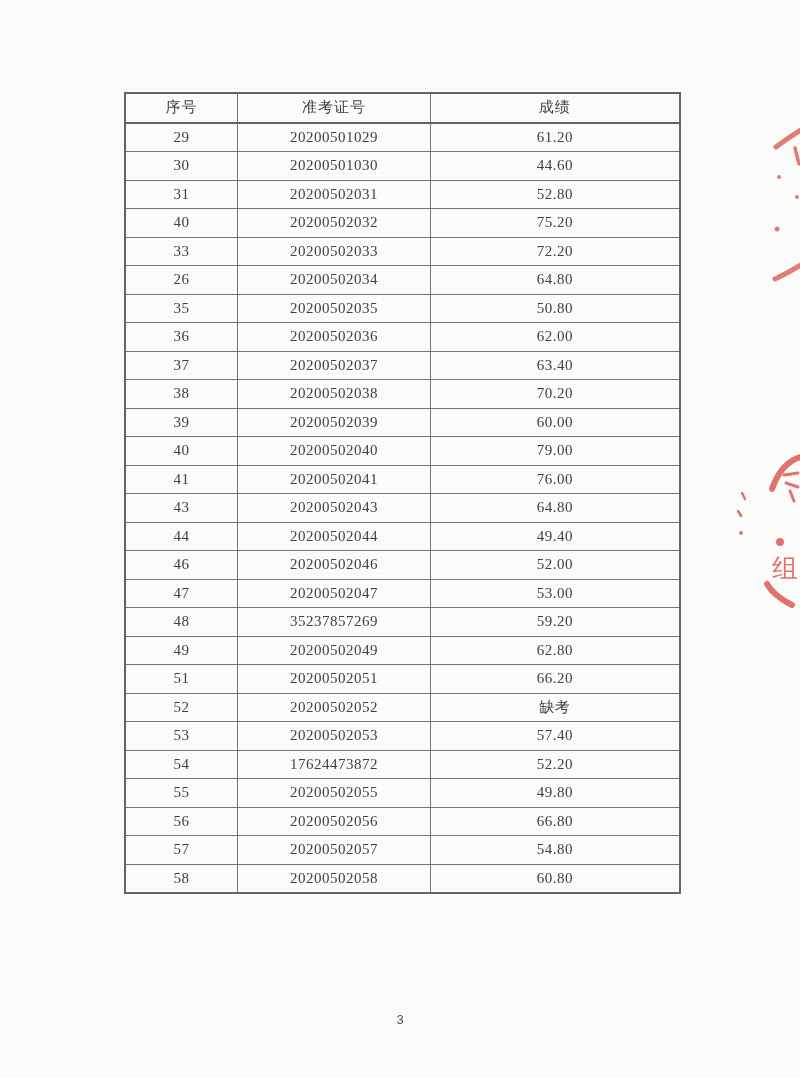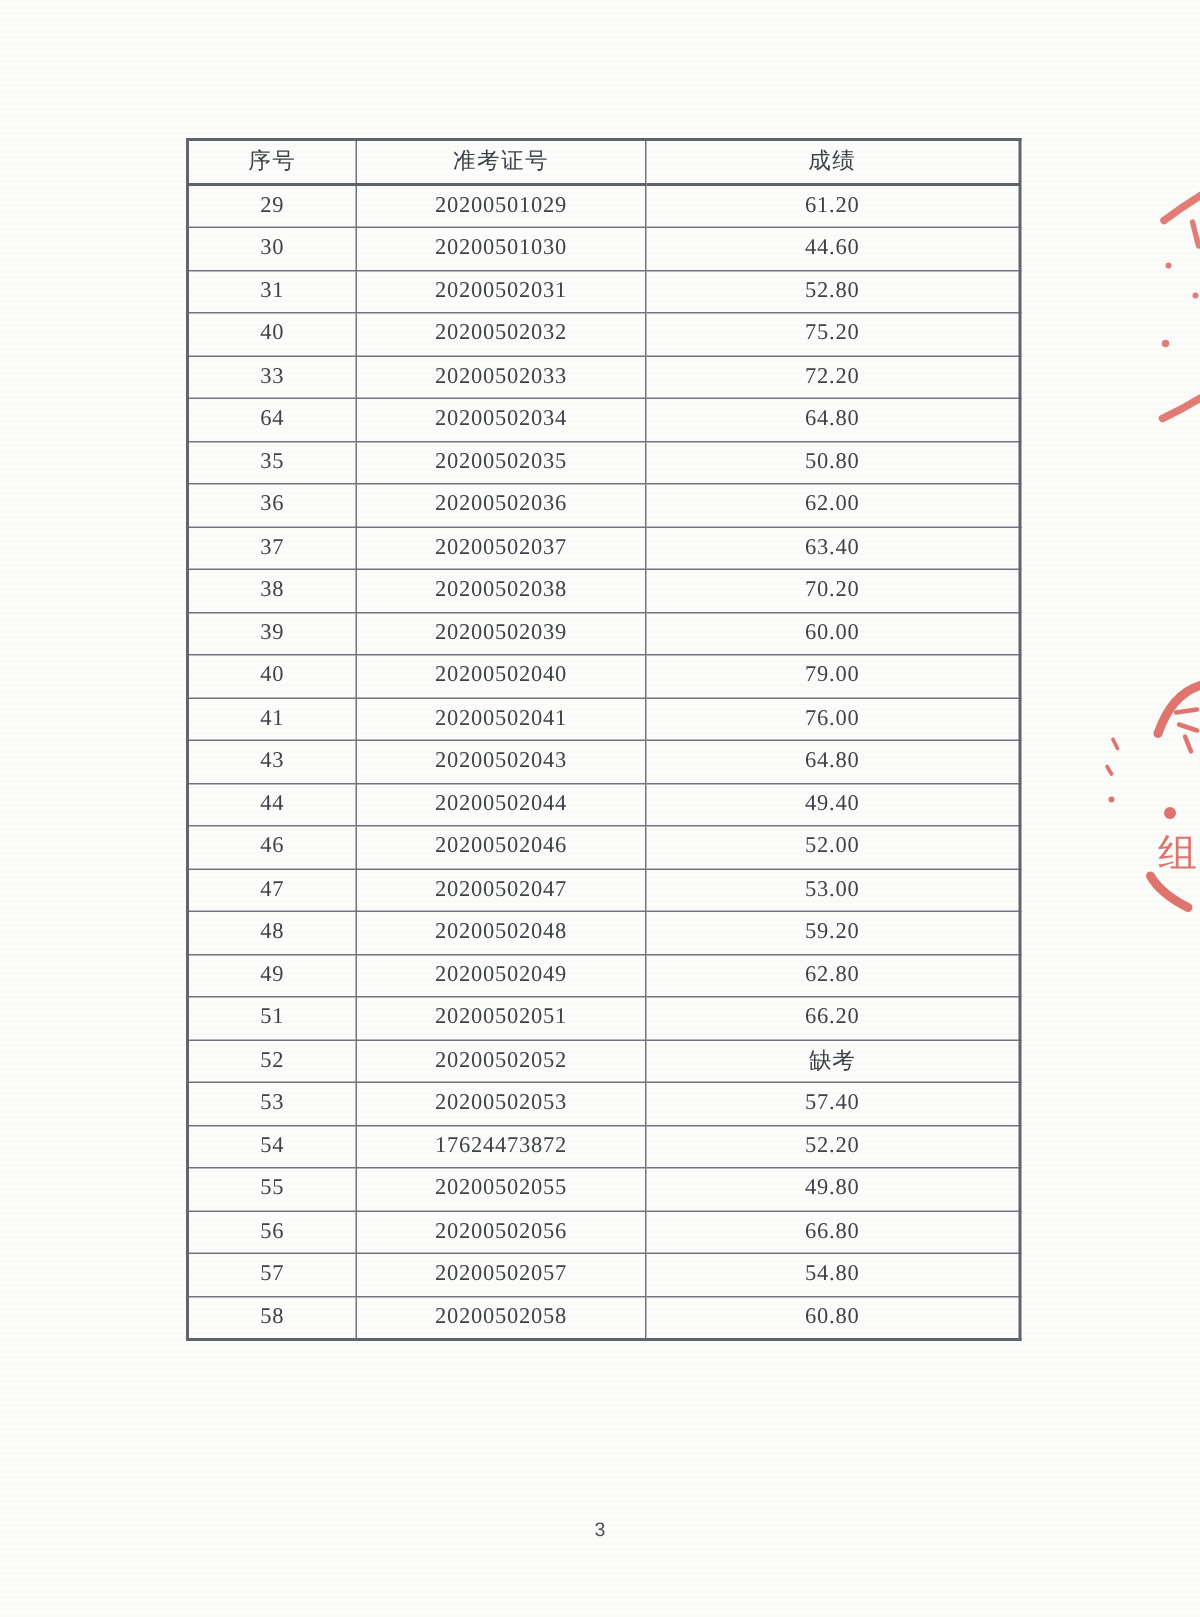--- a/index.html
+++ b/index.html
@@ -111,21 +111,21 @@
             <td>40</td>
             <td>20200502032</td>
             <td>75.20</td>
           </tr>
           <tr>
             <td>33</td>
             <td>20200502033</td>
             <td>72.20</td>
           </tr>
           <tr>
-            <td>64</td>
+            <td>26</td>
             <td>20200502034</td>
             <td>64.80</td>
           </tr>
           <tr>
             <td>35</td>
             <td>20200502035</td>
             <td>50.80</td>
           </tr>
           <tr>
             <td>36</td>
@@ -172,21 +172,21 @@
             <td>20200502046</td>
             <td>52.00</td>
           </tr>
           <tr>
             <td>47</td>
             <td>20200502047</td>
             <td>53.00</td>
           </tr>
           <tr>
             <td>48</td>
-            <td>20200502048</td>
+            <td>35237857269</td>
             <td>59.20</td>
           </tr>
           <tr>
             <td>49</td>
             <td>20200502049</td>
             <td>62.80</td>
           </tr>
           <tr>
             <td>51</td>
             <td>20200502051</td>

